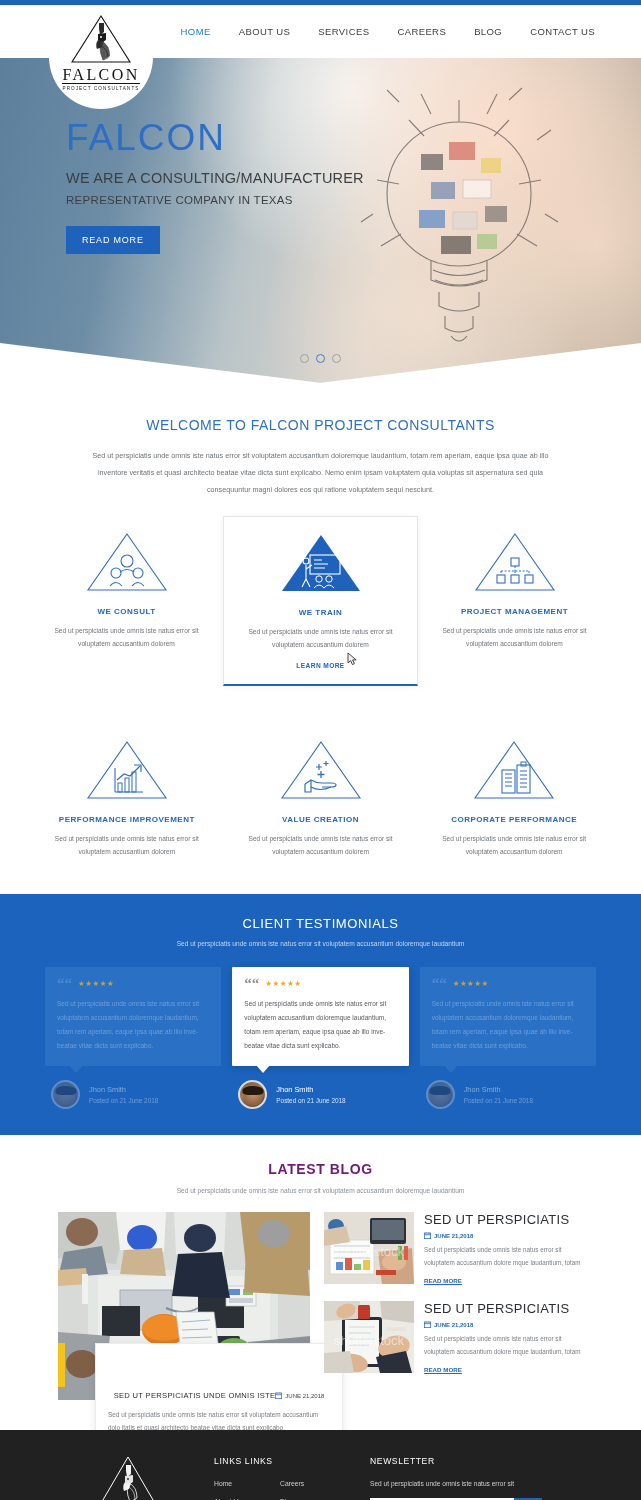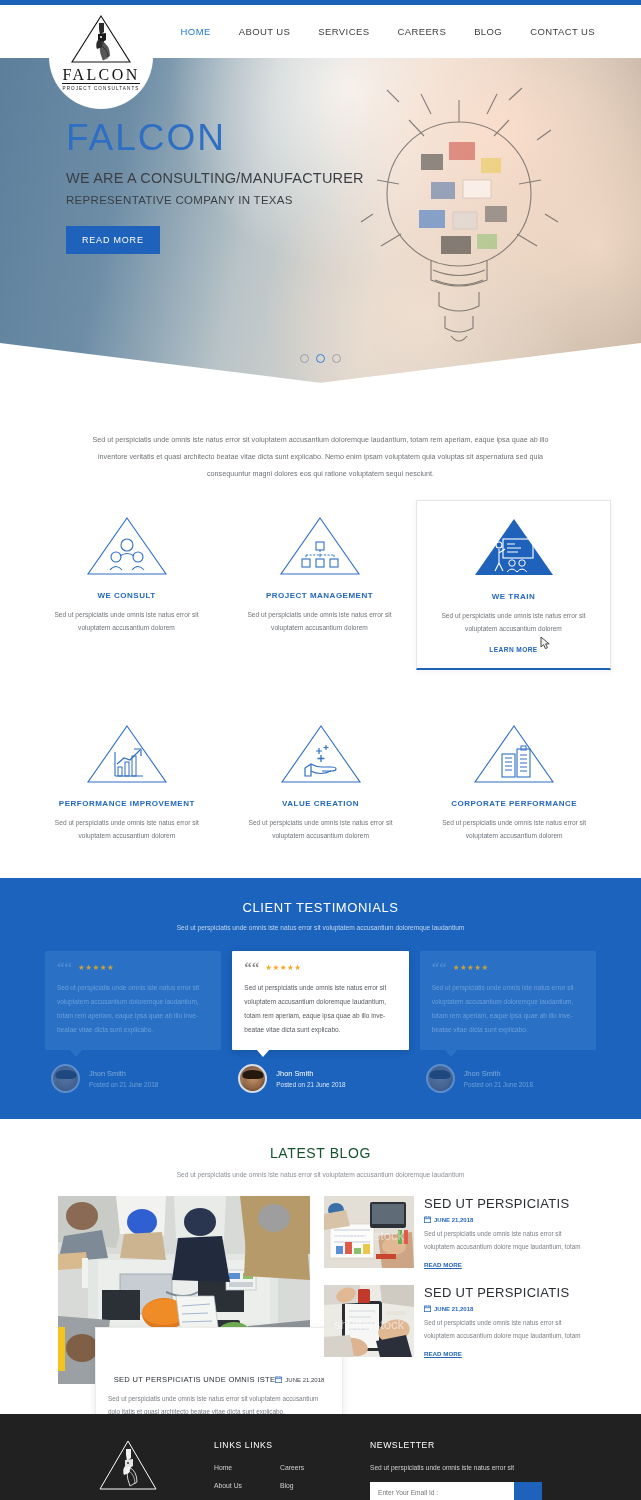--- a/index.html
+++ b/index.html
@@ -186,21 +186,21 @@
   .avatar .hair {
     position: absolute; left: 50%; top: 14%; transform: translateX(-50%);
     width: 21px; height: 9px; border-radius: 50% 50% 30% 30%; background: #24180f;
   }
   .tname { font-size: 7.4px; color: #ffffff; font-weight: normal; }
   .tdate { font-size: 6.4px; color: #d6e4f5; margin-top: 3px; }
   .dimtxt { opacity: 0.42; }
 
   
   .blog { padding: 26px 0 0; text-align: center; }
-  .blog-title { font-size: 14px; color: #14532d; letter-spacing: 0.6px; font-weight: 400; }
+  .blog-title { font-size: 14px; color: #701a75; letter-spacing: 0.6px; font-weight: 700; }
   .blog-sub { font-size: 6.6px; color: #8b9096; margin-top: 10px; }
   .blog-row { display: flex; gap: 14px; padding: 0 58px; margin-top: 18px; text-align: left; }
   .blog-main { width: 252px; position: relative; }
   .blog-photo {
     width: 252px; height: 188px; position: relative; overflow: hidden;
     background: linear-gradient(170deg,#dfe2e1 0%,#c9ccc8 35%,#b7bdb8 70%,#aab0ab 100%);
   }
   .blog-overlay-card {
     position: absolute; left: 37px; top: 131px; width: 248px;
     background: #fff; border: 1px solid #ececec;
@@ -319,51 +319,39 @@
       <span class="dot"></span>
       <span class="dot active"></span>
       <span class="dot"></span>
     </div>
 
     <div class="hero-wedge-l"></div>
     <div class="hero-wedge-r"></div>
   </section>
 
   <section class="welcome">
+    <h2 class="welcome-title">WELCOME TO FALCON PROJECT CONSULTANTS</h2>
     <p class="welcome-p">Sed ut perspiciatis unde omnis iste natus error sit voluptatem accusantium doloremque laudantium, totam rem aperiam, eaque ipsa quae ab illo inventore veritatis et quasi architecto beatae vitae dicta sunt explicabo. Nemo enim ipsam voluptatem quia voluptas sit aspernatura sed quia consequuntur magni dolores eos qui ratione voluptatem sequi nesciunt.</p>
   </section>
 
   <section class="services">
 
     <div class="srow">
 
       <div class="scard">
         <svg class="tri" viewBox="0 0 86 64">
           <polygon points="43,4 82,60 4,60" fill="none" stroke="#2f6fc4" stroke-width="1.1"></polygon>
           <circle cx="43" cy="31" r="6" fill="none" stroke="#2f6fc4" stroke-width="1.1"></circle>
           <path d="M36 42 Q43 37 50 42" fill="none" stroke="#2f6fc4" stroke-width="1.1"></path>
           <circle cx="32" cy="43" r="5" fill="none" stroke="#2f6fc4" stroke-width="1.1"></circle>
           <path d="M26 56 Q32 49 38 56" fill="none" stroke="#2f6fc4" stroke-width="1.1"></path>
           <circle cx="54" cy="43" r="5" fill="none" stroke="#2f6fc4" stroke-width="1.1"></circle>
           <path d="M48 56 Q54 49 60 56" fill="none" stroke="#2f6fc4" stroke-width="1.1"></path>
         </svg>
         <div class="scard-title">WE CONSULT</div>
-        <div class="scard-desc">Sed ut perspiciatis unde omnis iste natus error sit voluptatem accusantium dolorem</div>
-      </div>
-
-      <div class="scard">
-        <svg class="tri" viewBox="0 0 86 64">
-          <polygon points="43,4 82,60 4,60" fill="none" stroke="#2f6fc4" stroke-width="1.1"></polygon>
-          <rect x="39" y="28" width="8" height="8" fill="none" stroke="#2f6fc4" stroke-width="1.1"></rect>
-          <path d="M43 36 L43 41 M29 41 L57 41 M29 41 L29 45 M43 41 L43 45 M57 41 L57 45" fill="none" stroke="#2f6fc4" stroke-width="1" stroke-dasharray="2 1.6"></path>
-          <rect x="25" y="45" width="8" height="8" fill="none" stroke="#2f6fc4" stroke-width="1.1"></rect>
-          <rect x="39" y="45" width="8" height="8" fill="none" stroke="#2f6fc4" stroke-width="1.1"></rect>
-          <rect x="53" y="45" width="8" height="8" fill="none" stroke="#2f6fc4" stroke-width="1.1"></rect>
-        </svg>
-        <div class="scard-title">PROJECT MANAGEMENT</div>
         <div class="scard-desc">Sed ut perspiciatis unde omnis iste natus error sit voluptatem accusantium dolorem</div>
       </div>
 
       <div class="scard featured">
         <svg class="tri" viewBox="0 0 86 64">
           <polygon points="43,4 82,60 4,60" fill="#1f62bc"></polygon>
           <rect x="32" y="24" width="30" height="19" fill="none" stroke="#fff" stroke-width="1.1"></rect>
           <path d="M36 29 L44 29 M36 33 L50 33 M36 37 L47 37" stroke="#fff" stroke-width="1"></path>
           <circle cx="28" cy="30" r="3" fill="none" stroke="#fff" stroke-width="1.1"></circle>
           <path d="M28 34 L28 48 M28 38 L34 34 M28 48 L24 56 M28 48 L32 56" stroke="#fff" stroke-width="1.1" fill="none"></path>
@@ -371,20 +359,33 @@
           <path d="M36 57 Q41 51 46 57" fill="none" stroke="#fff" stroke-width="1"></path>
           <circle cx="51" cy="48" r="3.2" fill="none" stroke="#fff" stroke-width="1"></circle>
           <path d="M46 57 Q51 51 56 57" fill="none" stroke="#fff" stroke-width="1"></path>
         </svg>
         <div class="scard-title">WE TRAIN</div>
         <div class="scard-desc">Sed ut perspiciatis unde omnis iste natus error sit voluptatem accusantium dolorem</div>
         <a class="learn" href="#">LEARN MORE</a>
         <svg class="cursor-ic" viewBox="0 0 12 14">
           <path d="M1 1 L1 11 L3.6 8.6 L5.4 12.6 L7.4 11.7 L5.6 7.9 L9.2 7.9 Z" fill="#f2f2f2" stroke="#333" stroke-width="0.9"></path>
         </svg>
+      </div>
+
+      <div class="scard">
+        <svg class="tri" viewBox="0 0 86 64">
+          <polygon points="43,4 82,60 4,60" fill="none" stroke="#2f6fc4" stroke-width="1.1"></polygon>
+          <rect x="39" y="28" width="8" height="8" fill="none" stroke="#2f6fc4" stroke-width="1.1"></rect>
+          <path d="M43 36 L43 41 M29 41 L57 41 M29 41 L29 45 M43 41 L43 45 M57 41 L57 45" fill="none" stroke="#2f6fc4" stroke-width="1" stroke-dasharray="2 1.6"></path>
+          <rect x="25" y="45" width="8" height="8" fill="none" stroke="#2f6fc4" stroke-width="1.1"></rect>
+          <rect x="39" y="45" width="8" height="8" fill="none" stroke="#2f6fc4" stroke-width="1.1"></rect>
+          <rect x="53" y="45" width="8" height="8" fill="none" stroke="#2f6fc4" stroke-width="1.1"></rect>
+        </svg>
+        <div class="scard-title">PROJECT MANAGEMENT</div>
+        <div class="scard-desc">Sed ut perspiciatis unde omnis iste natus error sit voluptatem accusantium dolorem</div>
       </div>
 
     </div>
 
     <div class="srow" style="margin-top:38px">
 
       <div class="scard">
         <svg class="tri" viewBox="0 0 86 64">
           <polygon points="43,4 82,60 4,60" fill="none" stroke="#2f6fc4" stroke-width="1.1"></polygon>
           <path d="M31 54 L31 30 M31 54 L59 54" stroke="#2f6fc4" stroke-width="1.1" fill="none"></path>

